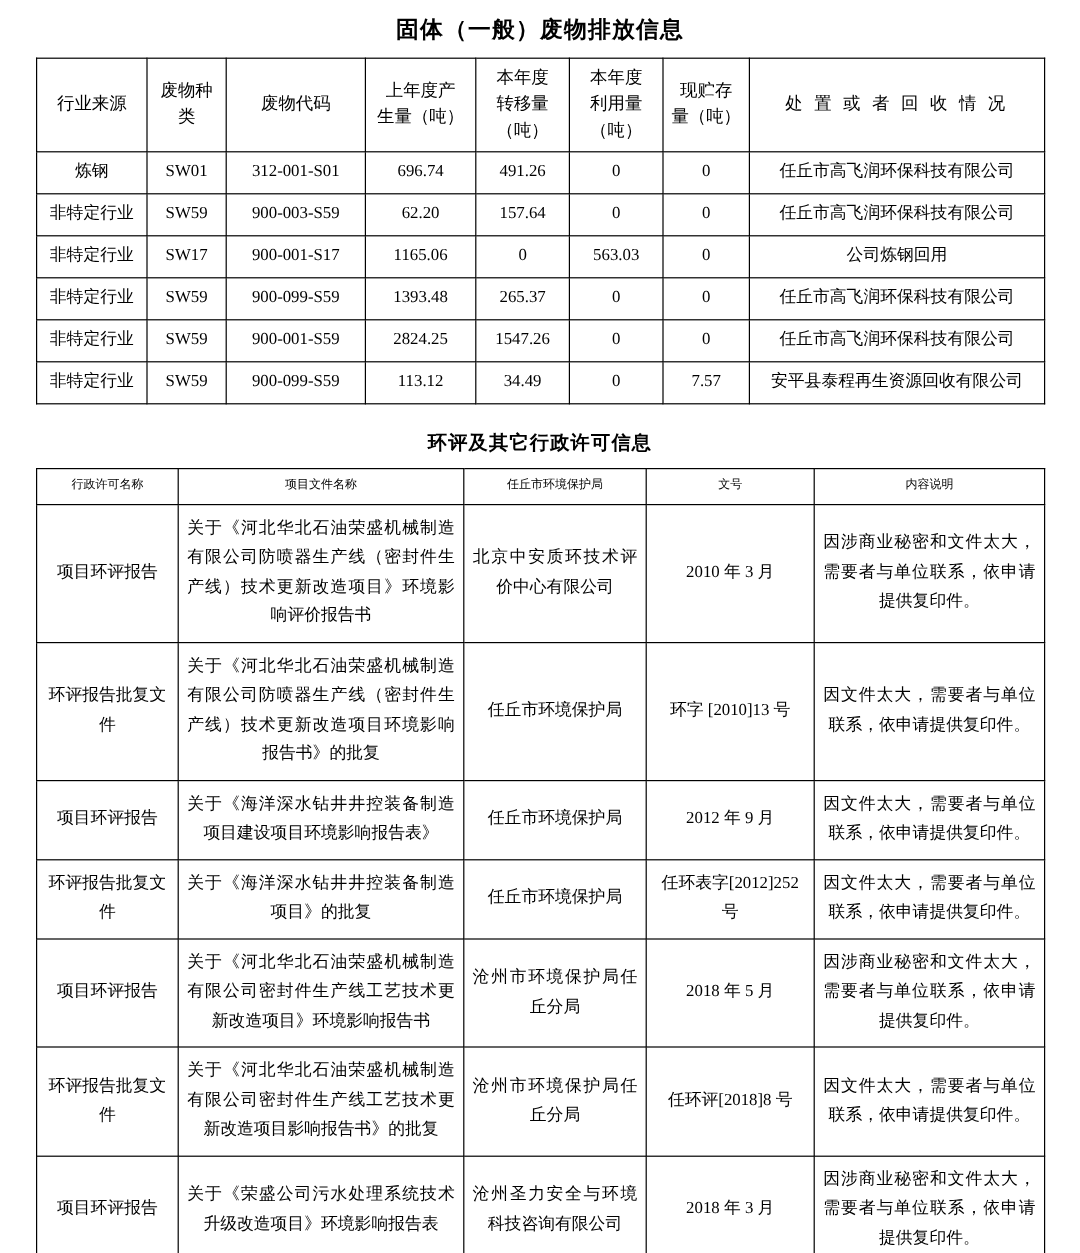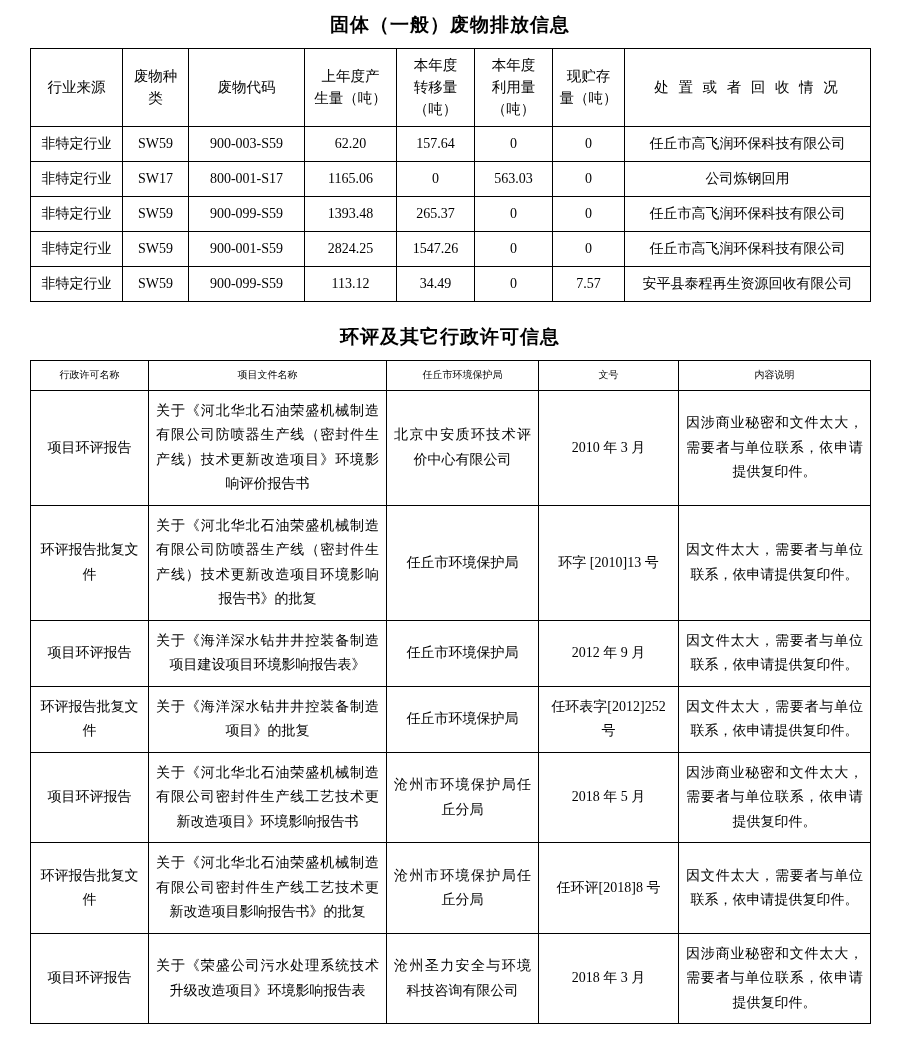--- a/index.html
+++ b/index.html
@@ -20,21 +20,21 @@
   .doc-title {
     text-align: center;
     font-size: 19px;
     font-weight: bold;
     letter-spacing: 1px;
     margin: 6px 0 10px 0;
     font-family: Liberation Serif, serif;
   }
   .section-title {
     text-align: center;
-    font-size: 19px;
+    font-size: 16px;
     font-weight: bold;
     letter-spacing: 1px;
     margin: 22px 0 10px 0;
   }
   table {
     border-collapse: collapse;
     width: 840px;
     margin: 0 auto;
     table-layout: fixed;
   }
@@ -131,33 +131,43 @@
         </th>
         <th>
           <div>现贮存</div>
           <div>量（吨）</div>
         </th>
         <th class="hdr-spaced">处 置 或 者 回 收 情 况</th>
       </tr>
     </thead>
     <tbody>
       <tr>
+        <td>炼钢</td>
+        <td>SW01</td>
+        <td>312-001-S01</td>
+        <td>696.74</td>
+        <td>491.26</td>
+        <td>0</td>
+        <td>0</td>
+        <td>任丘市高飞润环保科技有限公司</td>
+      </tr>
+      <tr>
         <td>非特定行业</td>
         <td>SW59</td>
         <td>900-003-S59</td>
         <td>62.20</td>
         <td>157.64</td>
         <td>0</td>
         <td>0</td>
         <td>任丘市高飞润环保科技有限公司</td>
       </tr>
       <tr>
         <td>非特定行业</td>
         <td>SW17</td>
-        <td>800-001-S17</td>
+        <td>900-001-S17</td>
         <td>1165.06</td>
         <td>0</td>
         <td>563.03</td>
         <td>0</td>
         <td>公司炼钢回用</td>
       </tr>
       <tr>
         <td>非特定行业</td>
         <td>SW59</td>
         <td>900-099-S59</td>

